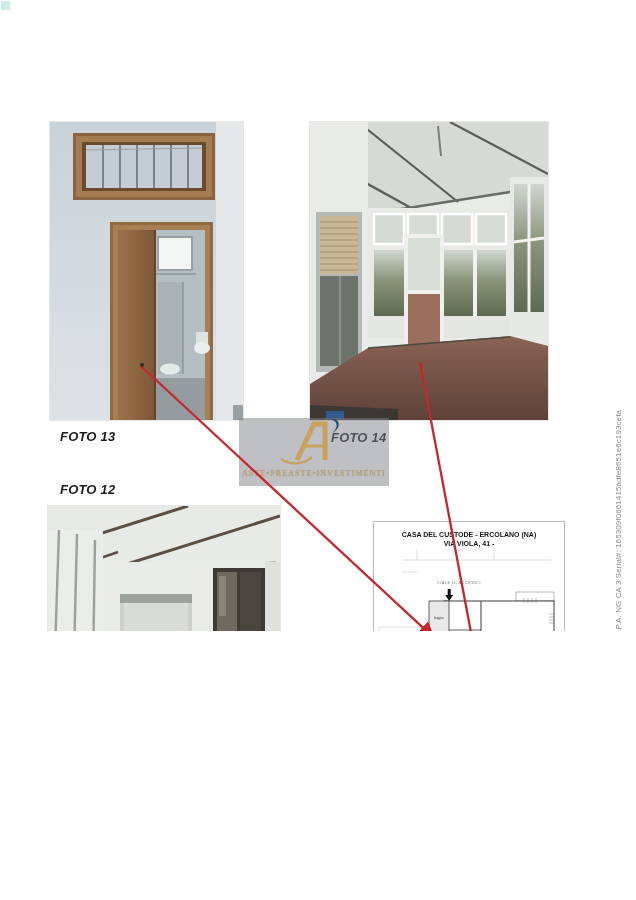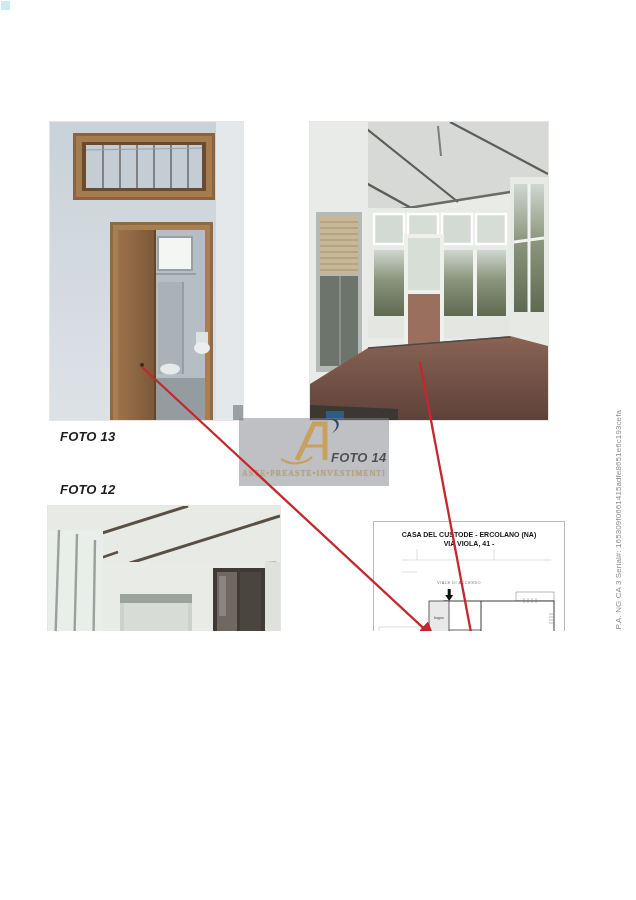--- a/index.html
+++ b/index.html
@@ -202,21 +202,21 @@
       <rect x="217" y="56" width="15" height="180" fill="#dfe1dd"></rect>
 
       <polygon points="0,304 0,242 55,234 217,237 232,242 232,304" fill="url(#p3floor)"></polygon>
       <line x1="55" y1="235" x2="217" y2="237" stroke="#4e453e" stroke-width="1.4"></line>
       <circle cx="120" cy="278" r="1" fill="#c9b7ae"></circle>
       <circle cx="80" cy="262" r="0.8" fill="#c9b7ae"></circle>
     </svg>
   </div>
 
   <div class="foto-label" style="left:60px;top:429px;">FOTO 13</div>
-  <div class="foto-label" style="left:331px;top:450px;text-align:right;">FOTO 14</div>
+  <div class="foto-label" style="left:331px;top:430px;text-align:right;">FOTO 14</div>
   <div class="foto-label" style="left:60px;top:482px;">FOTO 12</div>
 
   <div class="watermark">
     <svg width="150" height="50" viewBox="0 0 150 50">
       <path d="M58 42 L75 6 L86 6 L86 42" fill="none" stroke="#c9a15e" stroke-width="5"></path>
       <path d="M64 28 L84 28" stroke="#c9a15e" stroke-width="3"></path>
       <path d="M86 2 C97 -1 102 8 93 15 C100 12 103 3 95 1 Z" fill="#2a4a6b"></path>
       <path d="M42 41 C52 48 66 46 73 39" fill="none" stroke="#c9a15e" stroke-width="2.4"></path>
     </svg>
     <div class="wm-text">ASTE•PREASTE•INVESTIMENTI</div>

